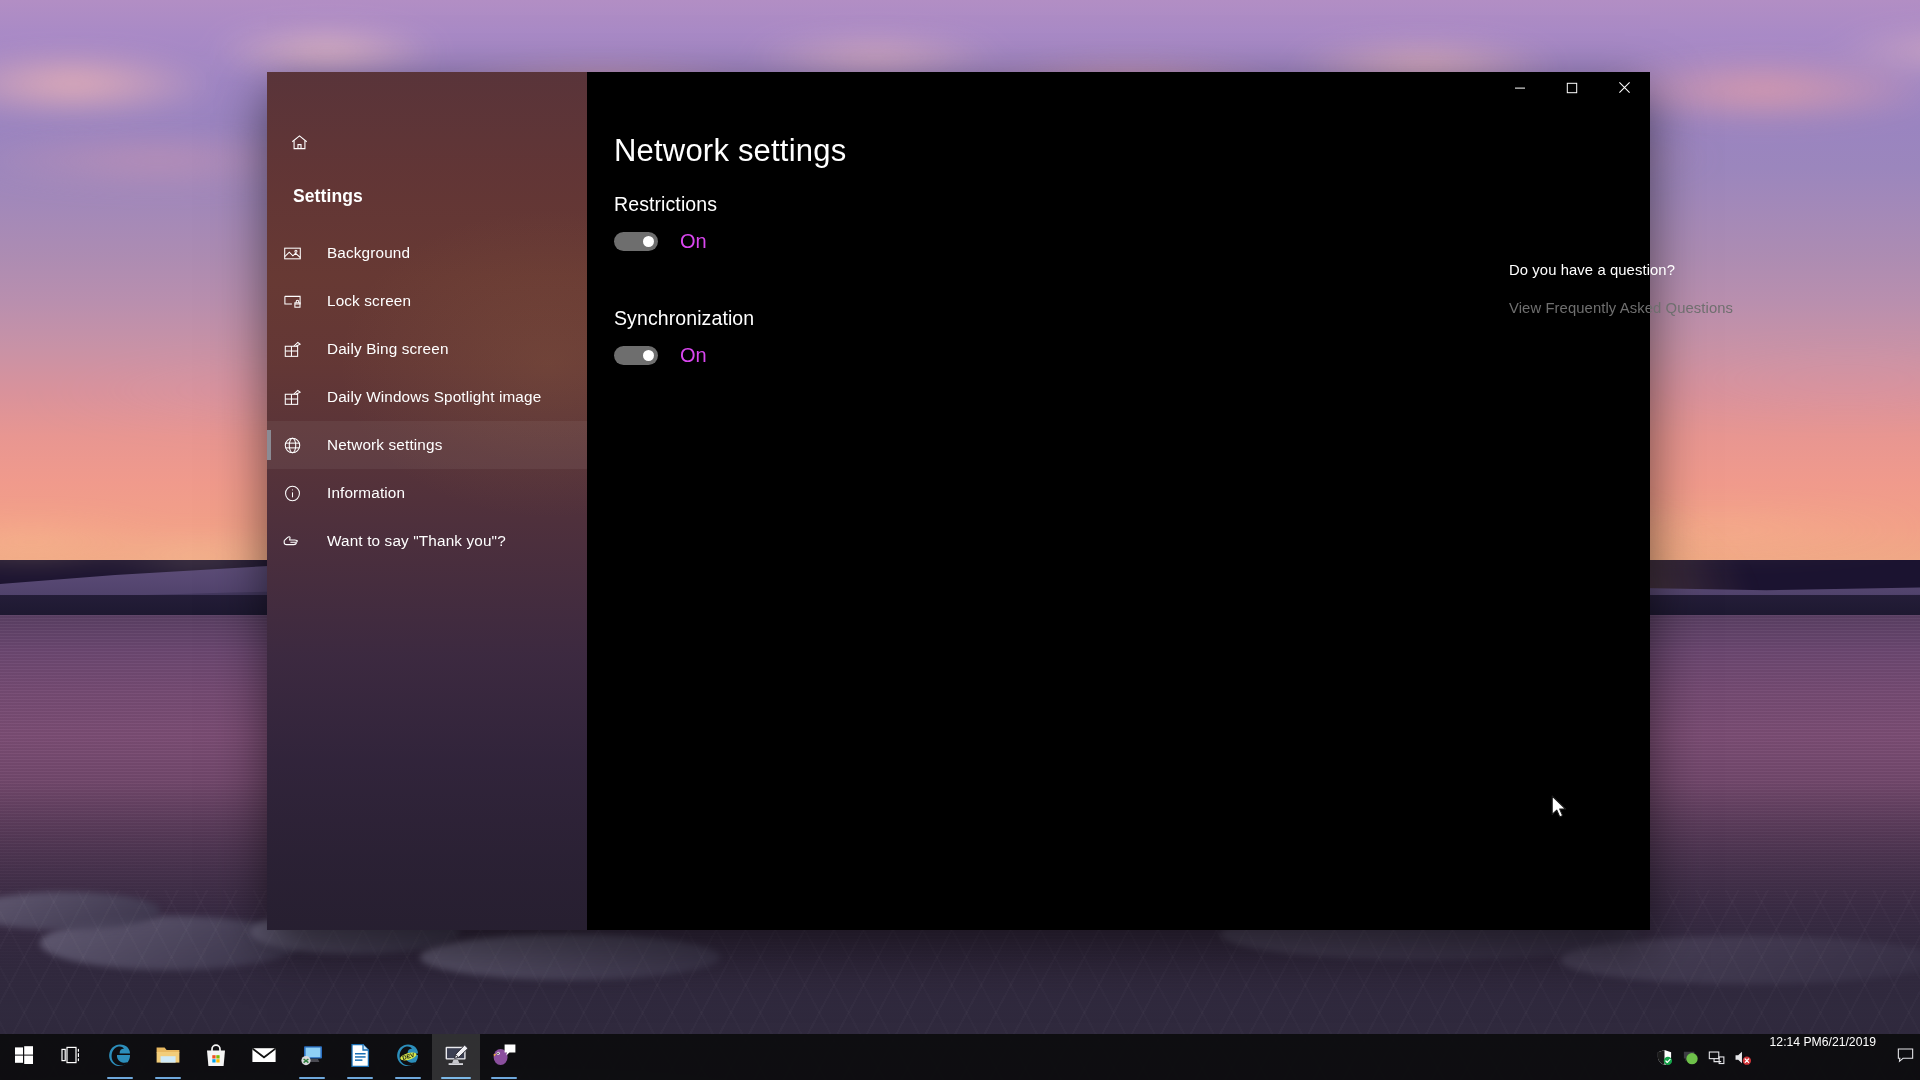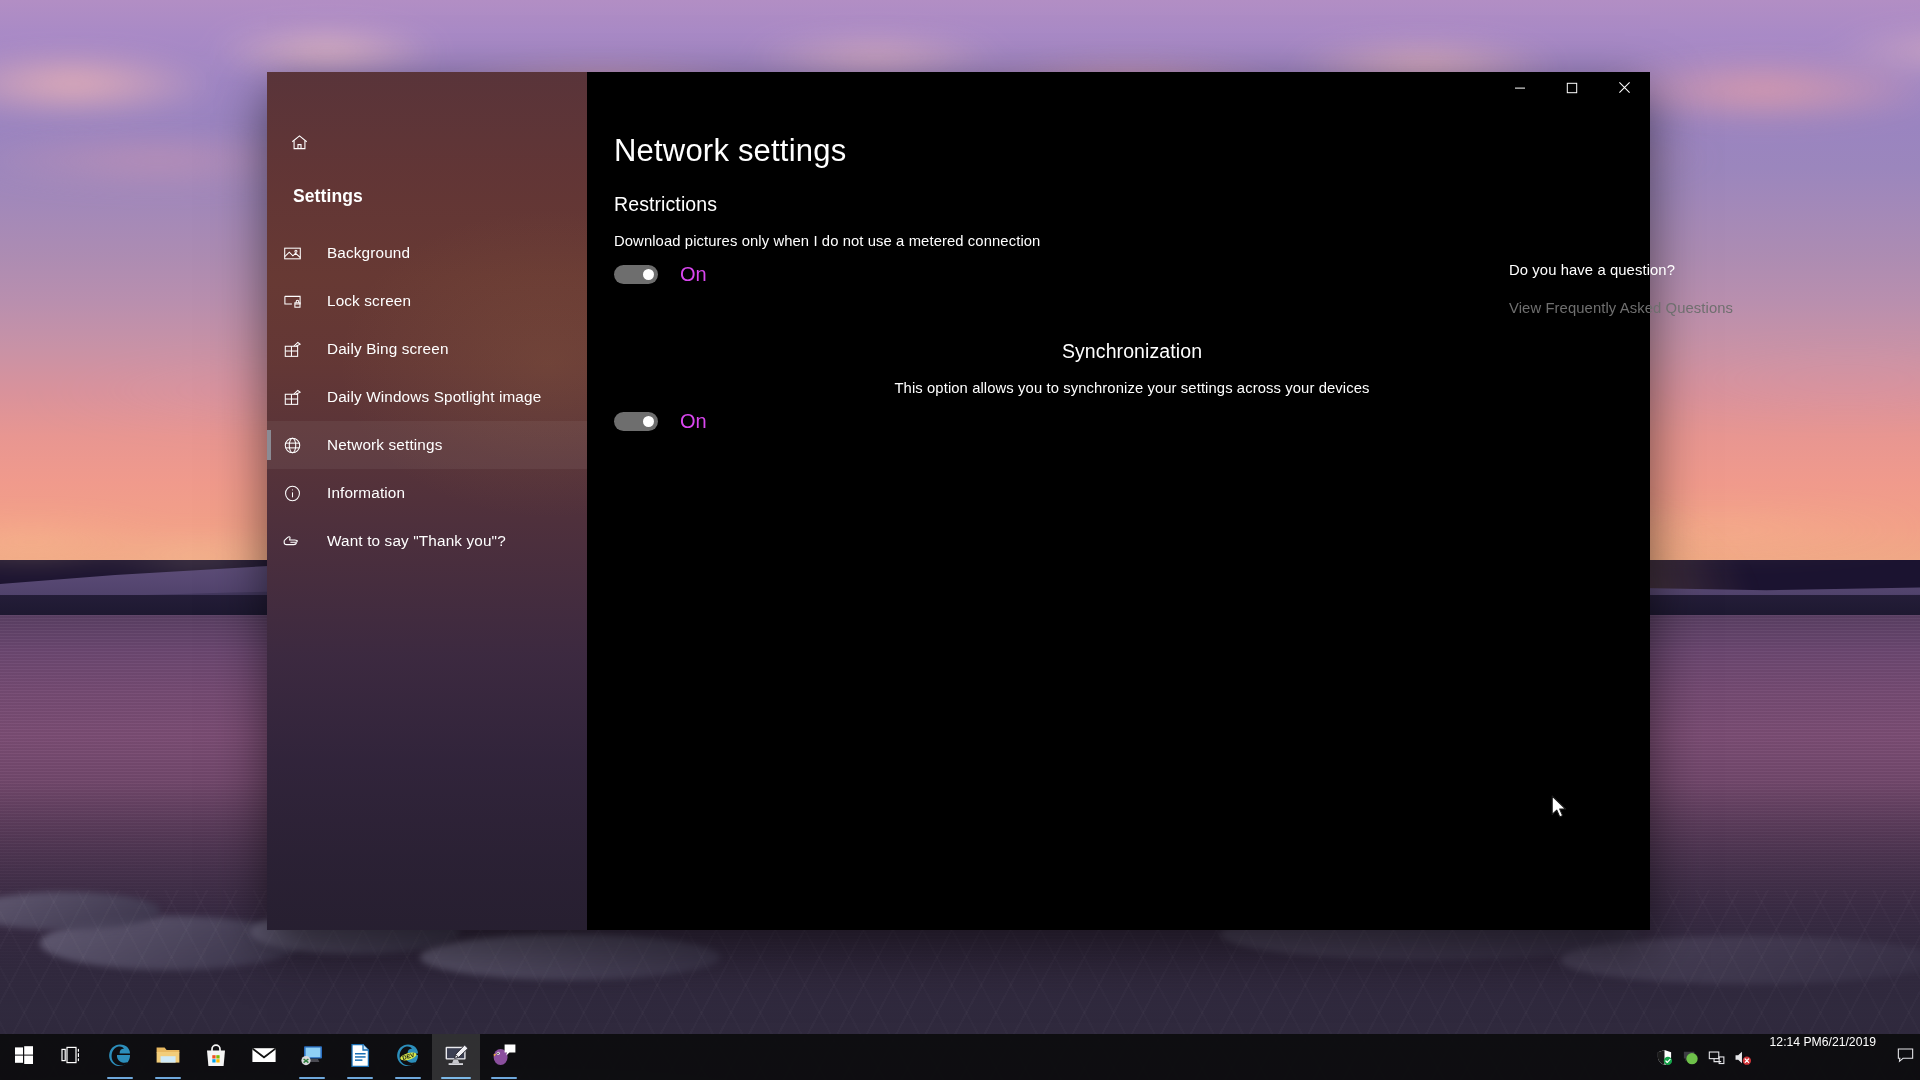--- a/index.html
+++ b/index.html
@@ -208,21 +208,21 @@
   .toggle {
     width:44px; height:19px; border-radius:10px; background:#6e6e6e;
     position:relative; cursor:pointer; flex:0 0 44px;
   }
   .toggle .knob {
     position:absolute; top:4px; right:4.5px; width:11px; height:11px;
     border-radius:50%; background:#fff;
   }
   .toggle-label { font-size:20px; color:#d946ef; margin-left:22px; }
 
-  .sync-block { margin-top:54px;text-align:center; }
+  .sync-block { margin-top:54px; }
 
   .help-panel {
     position:absolute; left:922px; top:190px; width:300px;
   }
   .help-title { font-size:14.8px; color:#fff; letter-spacing:.1px; }
   .help-link {
     font-size:14.8px; color:#6f6f6f; margin-top:22px; display:inline-block;
     cursor:pointer; letter-spacing:.1px;text-align:center;
   }
 
@@ -419,32 +419,30 @@
         </span>
       </div>
     </div>
 
     <div class="content-body">
 
       <div class="page-title">Network settings</div>
 
       <div>
         <div class="section-head">Restrictions</div>
-        <div class="setting-desc">Download pictures only when I do not use a metered connection</div>
         <div class="toggle-row">
           <div class="toggle">
             <div class="knob"></div>
           </div>
           <span class="toggle-label">On</span>
         </div>
       </div>
 
       <div class="sync-block">
         <div class="section-head" style="margin-top:0">Synchronization</div>
-        <div class="setting-desc">This option allows you to synchronize your settings across your devices</div>
         <div class="toggle-row">
           <div class="toggle">
             <div class="knob"></div>
           </div>
           <span class="toggle-label">On</span>
         </div>
       </div>
 
     </div>
 

